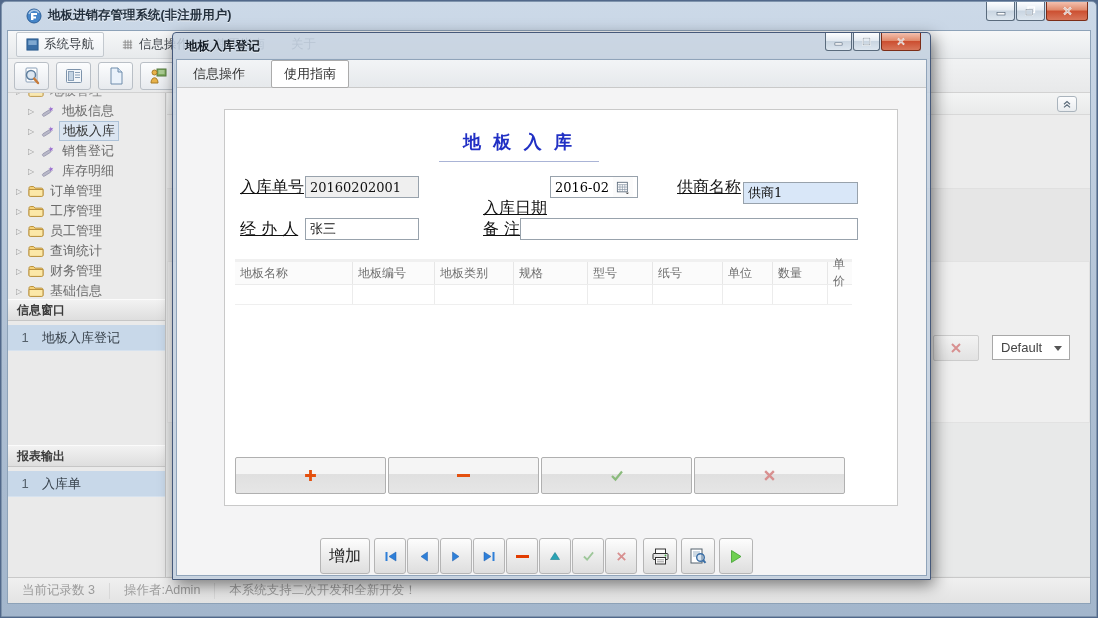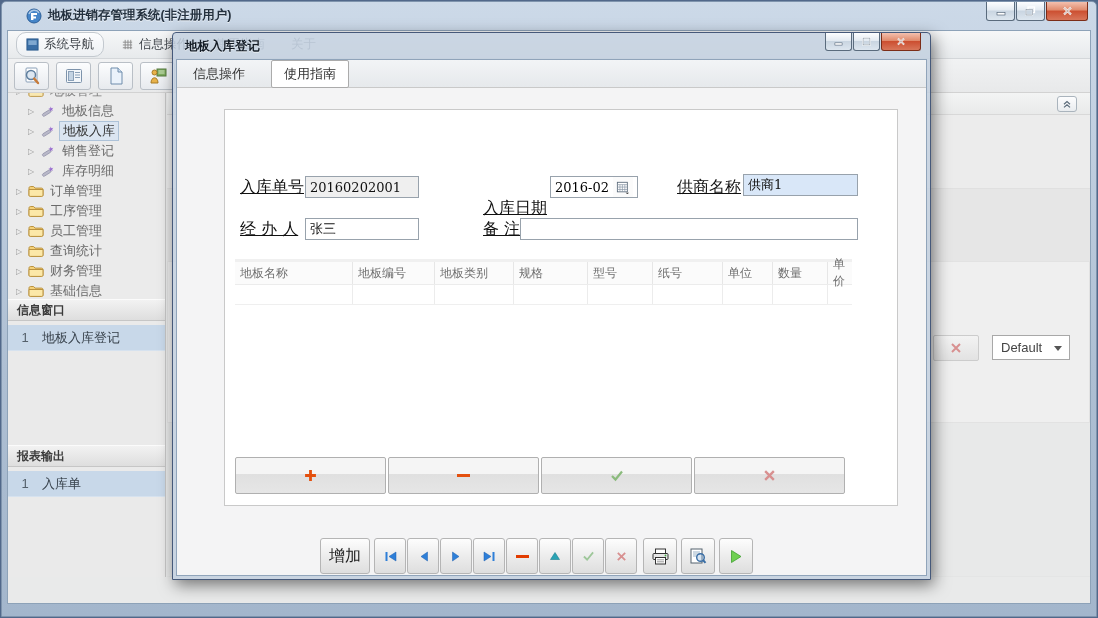--- a/index.html
+++ b/index.html
@@ -15,21 +15,21 @@
   .wbtn { width:29px; height:19px; margin-left:0; border:1px solid #5a6b7d; border-top:none; border-radius:0 0 3px 3px;
           background:linear-gradient(#fdfeff,#e3eaf1 45%,#c9d5e1 50%,#dde6ef); display:flex; align-items:center; justify-content:center; }
   .wbtn + .wbtn { margin-left:1px; }
   .wbtn.close { width:42px; background:linear-gradient(#f3c0ae,#e08a6c 45%,#cc4f31 50%,#d8765a); border-color:#7c2d18; }
 
   .win-client { position:absolute; left:5px; right:5px; top:28px; bottom:12px; background:#e9eaea; border:1px solid #8da2b8; overflow:hidden; }
 
   
   .mw-tabs { position:absolute; left:0; right:0; top:0; height:28px; background:linear-gradient(#f6f7f8,#e7eaec); border-bottom:1px solid #d4d7da; display:flex; align-items:center; }
   .mw-tab { display:flex; align-items:center; gap:5px; font-size:12.5px; color:#3a3f45; padding:3px 9px; margin-left:8px; }
-  .mw-tab.boxed { border:1px solid #c3c9cf; border-radius:10px; background:linear-gradient(#fcfdfe,#edf0f3); }
+  .mw-tab.boxed { border:1px solid #c3c9cf; border-radius:2px; background:linear-gradient(#fcfdfe,#edf0f3); }
   .mw-tab.ghost { color:#6c7682; }
 
   
   .mw-toolbar { position:absolute; left:0; right:0; top:28px; height:34px; background:linear-gradient(#f1f2f3,#e8e9ea); border-bottom:1px solid #d2d2d2; display:flex; align-items:center; padding-left:6px; gap:7px; }
   .tbtn { width:35px; height:28px; border:1px solid #b9bfc6; border-radius:3px; background:linear-gradient(#fcfdfe,#e7eaee); display:flex; align-items:center; justify-content:center; }
 
   
   .sidebar { position:absolute; left:0; top:62px; width:158px; bottom:26px; background:#eaeaea; border-right:1px solid #c6c6c6; overflow:hidden; }
   .side-header { height:22px; background:linear-gradient(#f2f2f2,#dedede); border-top:1px solid #fbfbfb; border-bottom:1px solid #c6c6c6; font-size:12px; font-weight:bold; color:#3c3c3c; display:flex; align-items:center; padding-left:9px; }
   .tree { position:relative; height:206px; overflow:hidden; background:#ebebeb; }
@@ -315,20 +315,25 @@
               <path d="M2 2l8 8M10 2l-8 8" stroke="#d89090" stroke-width="2"></path>
             </svg>
         </div>
         <div class="bg-combo">
           <span>Default</span>
           <span class="arr"></span>
         </div>
 
       </div>
 
+      <div class="statusbar">
+        <span class="status-seg">当前记录数 3</span>
+        <span class="status-seg">操作者:Admin</span>
+        <span class="status-seg">本系统支持二次开发和全新开发！</span>
+      </div>
     </div>
   </div>
 
   <div class="dialog">
     <div class="dlg-titlebar">
       <span class="dlg-title">地板入库登记</span>
     </div>
     <div class="dlg-controls">
       <div class="wbtn" style="width:27px;height:18px;">
           <svg width="9" height="9" viewBox="0 0 10 10">
@@ -350,36 +355,37 @@
     </div>
 
     <div class="dlg-inner">
       <div class="dlg-tabs">
         <div class="dlg-tab">信息操作</div>
         <div class="dlg-tab white">使用指南</div>
       </div>
 
       <div class="dlg-content">
         <div class="panel">
+          <div class="form-title">地 板 入 库</div>
 
           <div class="f-label" style="left:15px;top:66px;width:64px;">入库单号</div>
           <input class="f-input ro" style="left: 80px; top: 66px; width: 114px;" value="20160202001">
           <div class="f-label" style="left:258px;top:66px;width:64px;margin-top:21px;">入库日期</div>
           <div class="date-wrap" style="left:325px;top:66px;width:88px;">
             <input value="2016-02-02" style="">
             <span class="cal-btn">
               <svg width="14" height="13" viewBox="0 0 16 15">
                   <rect x="1.5" y="1.5" width="11.5" height="11" fill="#fff" stroke="#5a6a7a"></rect>
                   <path d="M1.5 4.2h11.5M1.5 7h11.5M1.5 9.8h11.5M4.5 4.2v8.3M7.3 4.2v8.3M10.1 4.2v8.3" stroke="#8a97a6" fill="none" stroke-width=".8"></path>
                   <path d="M11 13.5h4l-2 1.5z" fill="#222"></path>
                 </svg>
             </span>
           </div>
           <div class="f-label" style="left:452px;top:66px;width:64px;">供商名称</div>
-          <input class="f-input blue" style="left: 518px; top: 64px; width: 115px;" value="供商1">
+          <input class="f-input blue" style="left: 518px; top: 72px; width: 115px;" value="供商1">
 
           <div class="f-label" style="left:15px;top:108px;width:64px;">经 办 人</div>
           <input class="f-input" style="left: 80px; top: 108px; width: 114px;" value="张三">
           <div class="f-label" style="left:258px;top:108px;width:50px;">备 注</div>
           <input class="f-input" style="left: 295px; top: 108px; width: 338px;" value="">
 
           <div class="grid">
             <div class="g-header">
               <div class="g-h-cell c0">地板名称</div>
               <div class="g-h-cell c1">地板编号</div>

